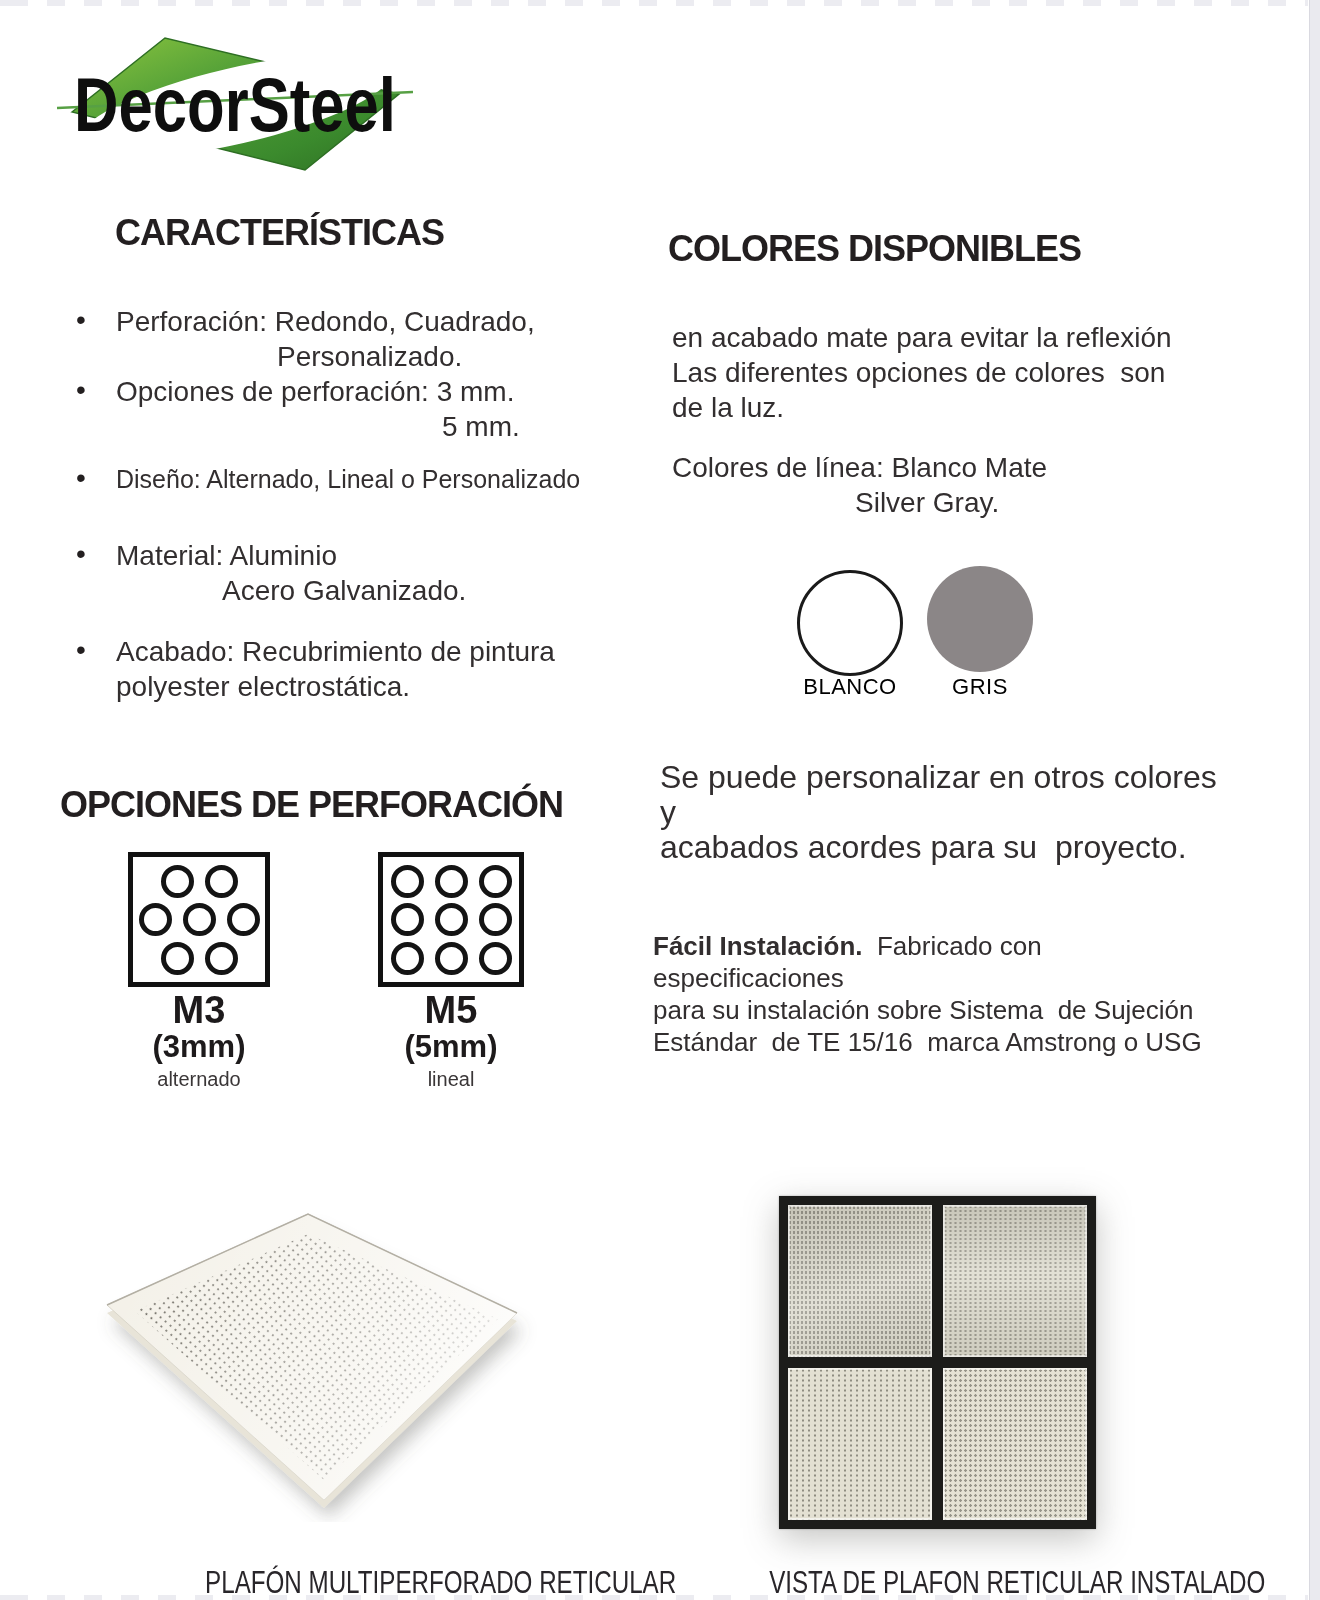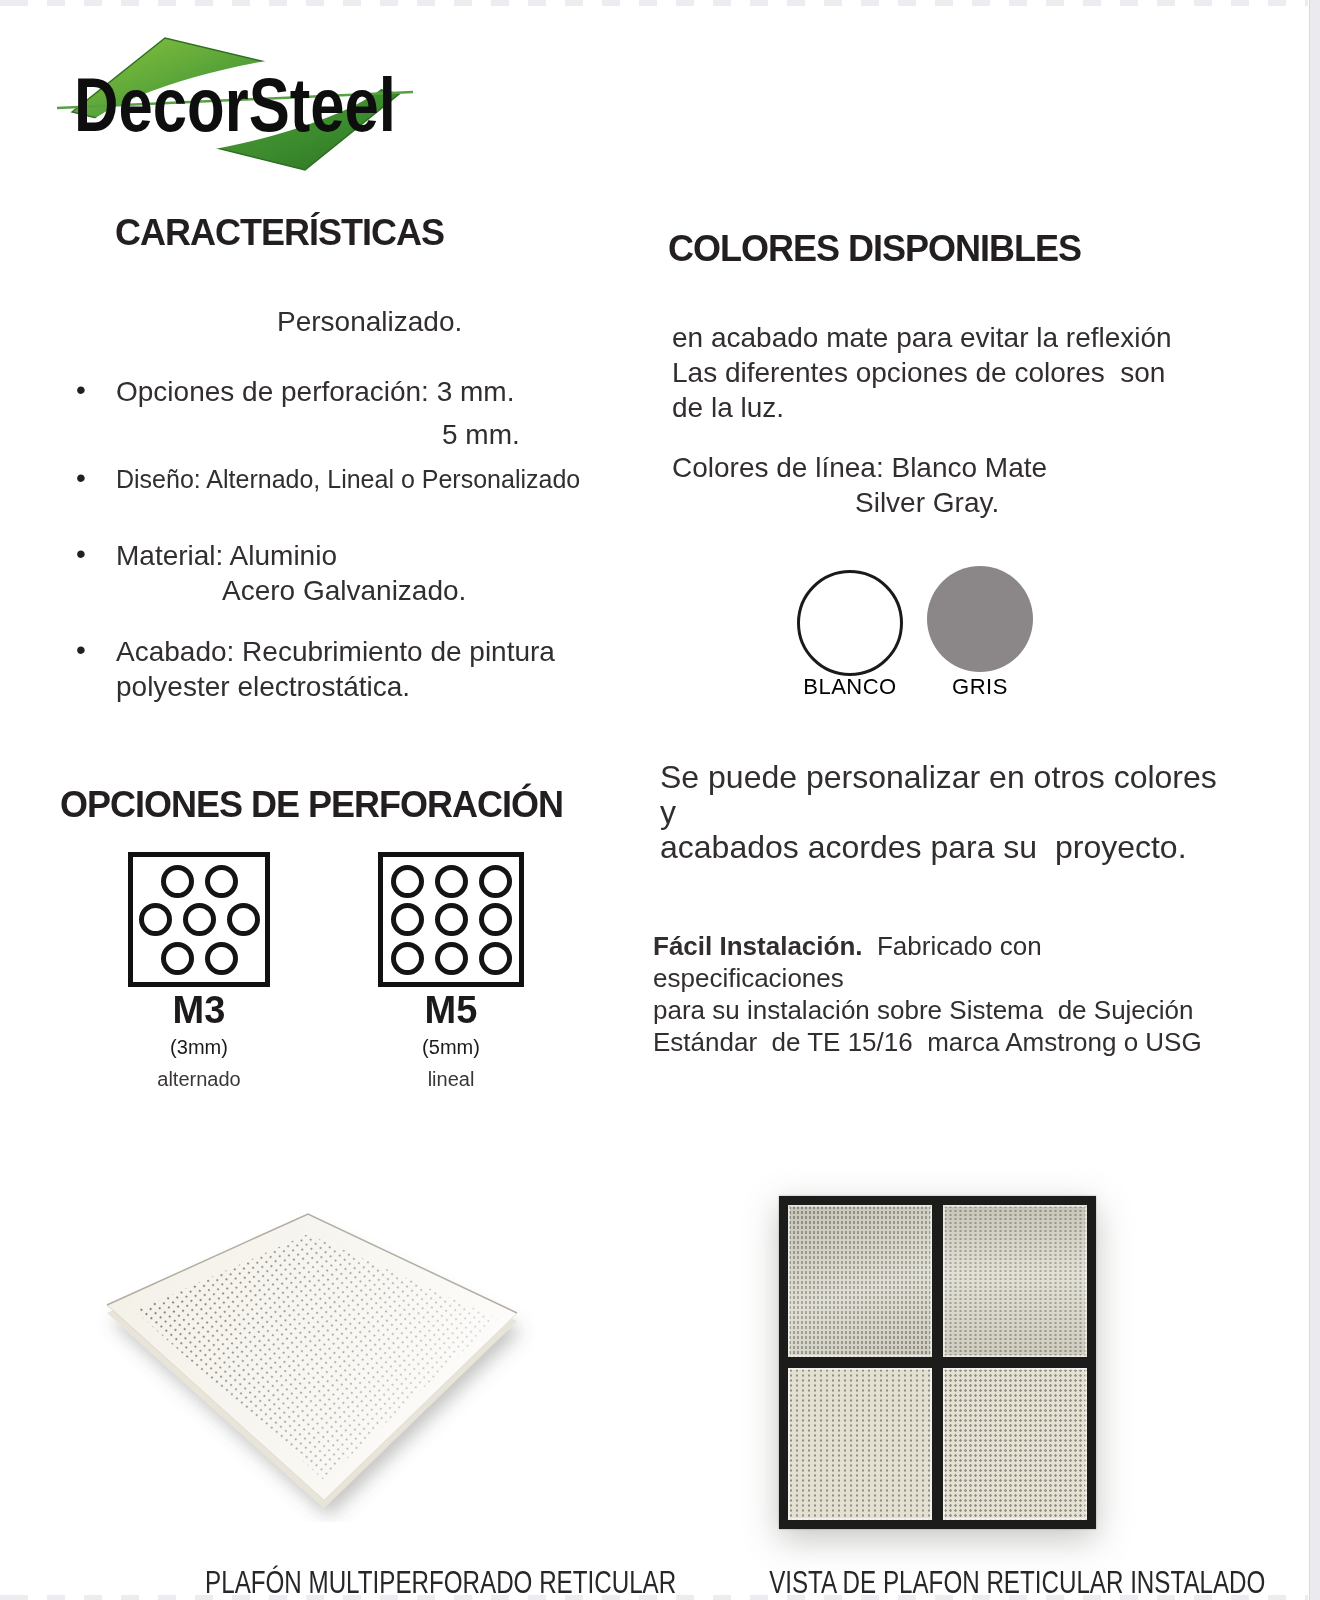--- a/index.html
+++ b/index.html
@@ -29,21 +29,21 @@
   .h1 { font-weight:bold; font-size:36px; letter-spacing:-1px; color:#231f20; white-space:nowrap; }
   .h-carac   { left:83px;  top:212px;margin-left:32px; }
   .h-colores { left:668px; top:228px; }
   .h-opciones{ left:60px;  top:784px; }
 
   
   .bullet { left:70px; width:560px; font-size:28px; line-height:35px; color:#322e2f; }
   .bullet .bline { padding-left:46px; position:relative; }
   .bullet .bline.first::before { content:"•"; position:absolute; left:6px; top:-2px; font-size:28px; color:#231f20; }
   .b1 { top:304px; } .b1 .ind { padding-left:207px; }
-  .b2 { top:374px; } .b2 .ind { padding-left:372px;margin-top:8px; }
+  .b2 { top:374px; } .b2 .ind { padding-left:372px; }
   .b3 { top:462px; font-size:25px; }
   .b4 { top:538px; } .b4 .ind { padding-left:152px; }
   .b5 { top:634px; }
 
   
   .col-intro  { left:672px; top:320px; width:540px; font-size:28px; line-height:35px; }
   .col-linea  { left:672px; top:450px; width:540px; font-size:28px; line-height:35px; }
   .col-linea .ind { padding-left:183px; }
   .custom-text{ left:660px; top:760px; width:560px; font-size:32px; line-height:35px; }
   .instal     { left:653px; top:930px; width:560px; font-size:26px; line-height:32px; }
@@ -59,21 +59,21 @@
 
   
   .pattern-box { top:852px; width:142px; height:135px; border:5px solid #111;
     background:#fff; display:flex; flex-direction:column; justify-content:space-evenly; padding:2px 0; }
   .m3box { left:128px; } .m5box { left:378px; width:146px; }
   .hole-row { display:flex; justify-content:center; gap:11px; }
   .hole { width:33px; height:33px; border:5px solid #141414; border-radius:50%; background:#fff; }
   .pattern-label { top:990px; text-align:center; color:#1d1a1b; }
   .m3lbl { left:118px; width:162px; } .m5lbl { left:370px; width:162px; }
   .pname { font-size:38px; font-weight:bold; line-height:40px; }
-  .psize { font-size:20px; font-weight:normal; line-height:34px; }
+  .psize { font-size:31px; font-weight:bold; line-height:34px; }
   .ptype { font-size:20px; line-height:30px; color:#3a3637; }
 
   
   .tile { left:85px; top:1192px; width:460px; height:330px; }
 
   
   .frame { left:779px; top:1196px; width:317px; height:333px; background:#1c1c1a;
     padding:9px; display:grid; grid-template-rows:1fr 1fr; grid-template-columns:1fr 1fr;
     gap:11px; box-shadow:0 10px 32px rgba(90,90,82,.35), 0 0 2px rgba(0,0,0,.3); }
   .cell { box-shadow:inset 0 0 0 2px rgba(255,255,255,.55); }
@@ -114,20 +114,21 @@
   </defs>
   <polygon points="15,82 108,8 342,64 248,140" fill="url(#ggrad)" stroke="#2d6e23" stroke-width="1.5"></polygon>
   <ellipse cx="178" cy="76" rx="162" ry="38" fill="#ffffff" transform="rotate(-13 178 76)"></ellipse>
   <line x1="0" y1="78" x2="356" y2="62" stroke="#57a044" stroke-width="2.5"></line>
   <text x="178" y="101" text-anchor="middle" font-size="76" font-weight="bold" fill="#0e0e0e" textLength="322" lengthAdjust="spacingAndGlyphs">DecorSteel</text>
 </svg>
 
 <div class="abs h1 h-carac">CARACTERÍSTICAS</div>
 
 <div class="abs bullet b1">
+  <div class="bline first txt">Perforación: Redondo, Cuadrado,</div>
   <div class="bline ind txt">Personalizado.</div>
 </div>
 <div class="abs bullet b2">
   <div class="bline first txt">Opciones de perforación: 3 mm.</div>
   <div class="bline ind txt">5 mm.</div>
 </div>
 <div class="abs bullet b3">
   <div class="bline first txt">Diseño: Alternado, Lineal o Personalizado</div>
 </div>
 <div class="abs bullet b4">

